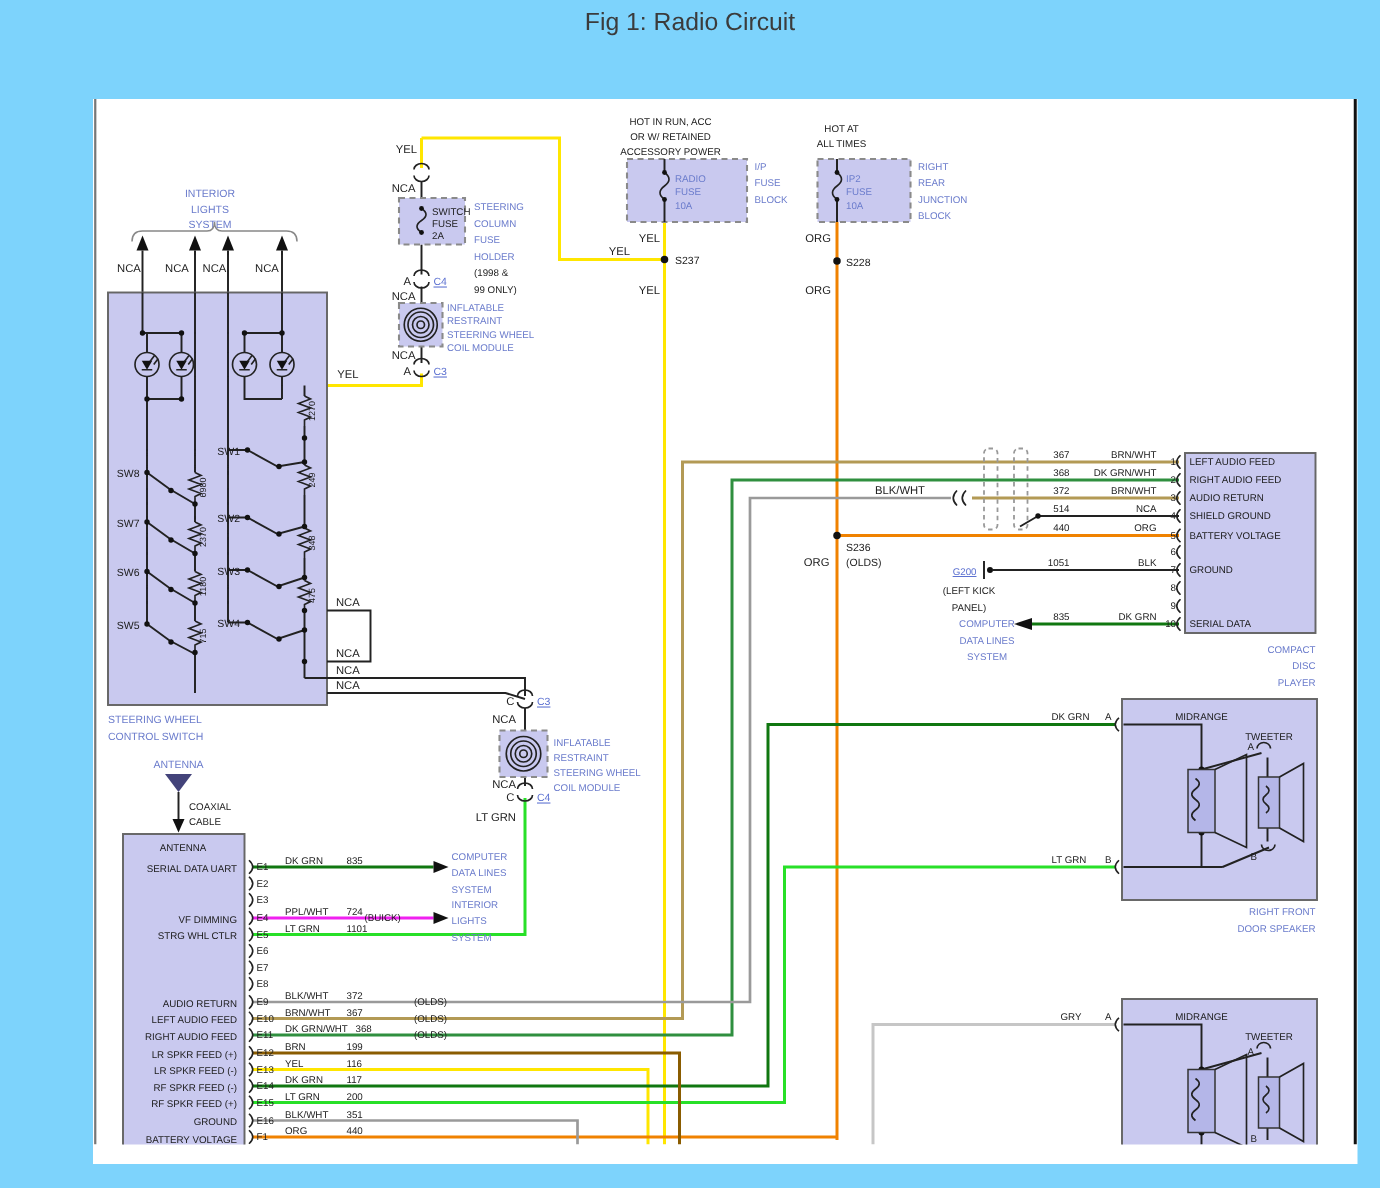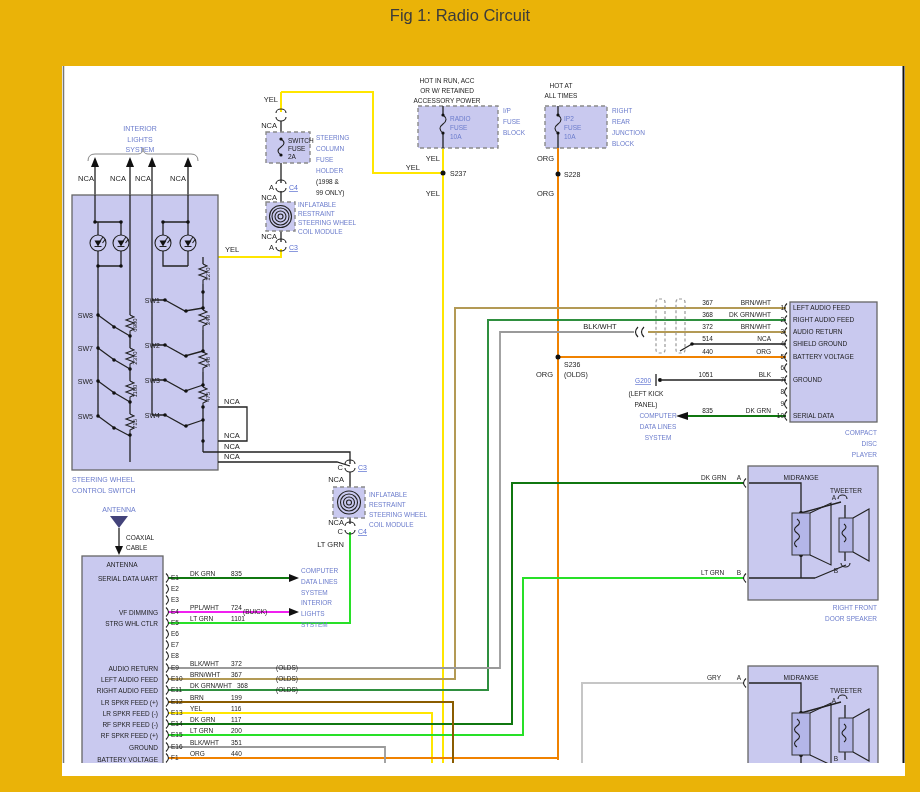--- a/index.html
+++ b/index.html
@@ -1,16 +1,16 @@
 <!DOCTYPE html>
 <html><head>
 <meta charset="utf-8">
 <style>
   html,body{margin:0;padding:0;}
-  .stage{position:relative;width:920px;height:792px;background:#eab308;overflow:hidden;
+  .stage{position:relative;width:920px;height:792px;background:#7dd3fc;overflow:hidden;
          font-family:"Liberation Sans",sans-serif;}
   .titlebar{position:absolute;top:0;left:0;width:920px;height:30px;text-align:center;}
   .titlebar span{display:inline-block;margin-top:6px;font-size:16.5px;color:#3b3b3b;}
   svg{position:absolute;top:0;left:0;}
   svg text{font-family:"Liberation Sans",sans-serif;}
   .t7{font-size:7px}.t65{font-size:6.5px}.t6{font-size:6px}.t75{font-size:7.5px}
   .blue{fill:#6b7ccc}.blk{fill:#1c1c1c}.link{fill:#5a6fd0;text-decoration:underline}
   .mid{text-anchor:middle}.end{text-anchor:end}
   .w-yel{stroke:#ffe600;stroke-width:2;fill:none}
   .w-org{stroke:#f08200;stroke-width:2;fill:none}

